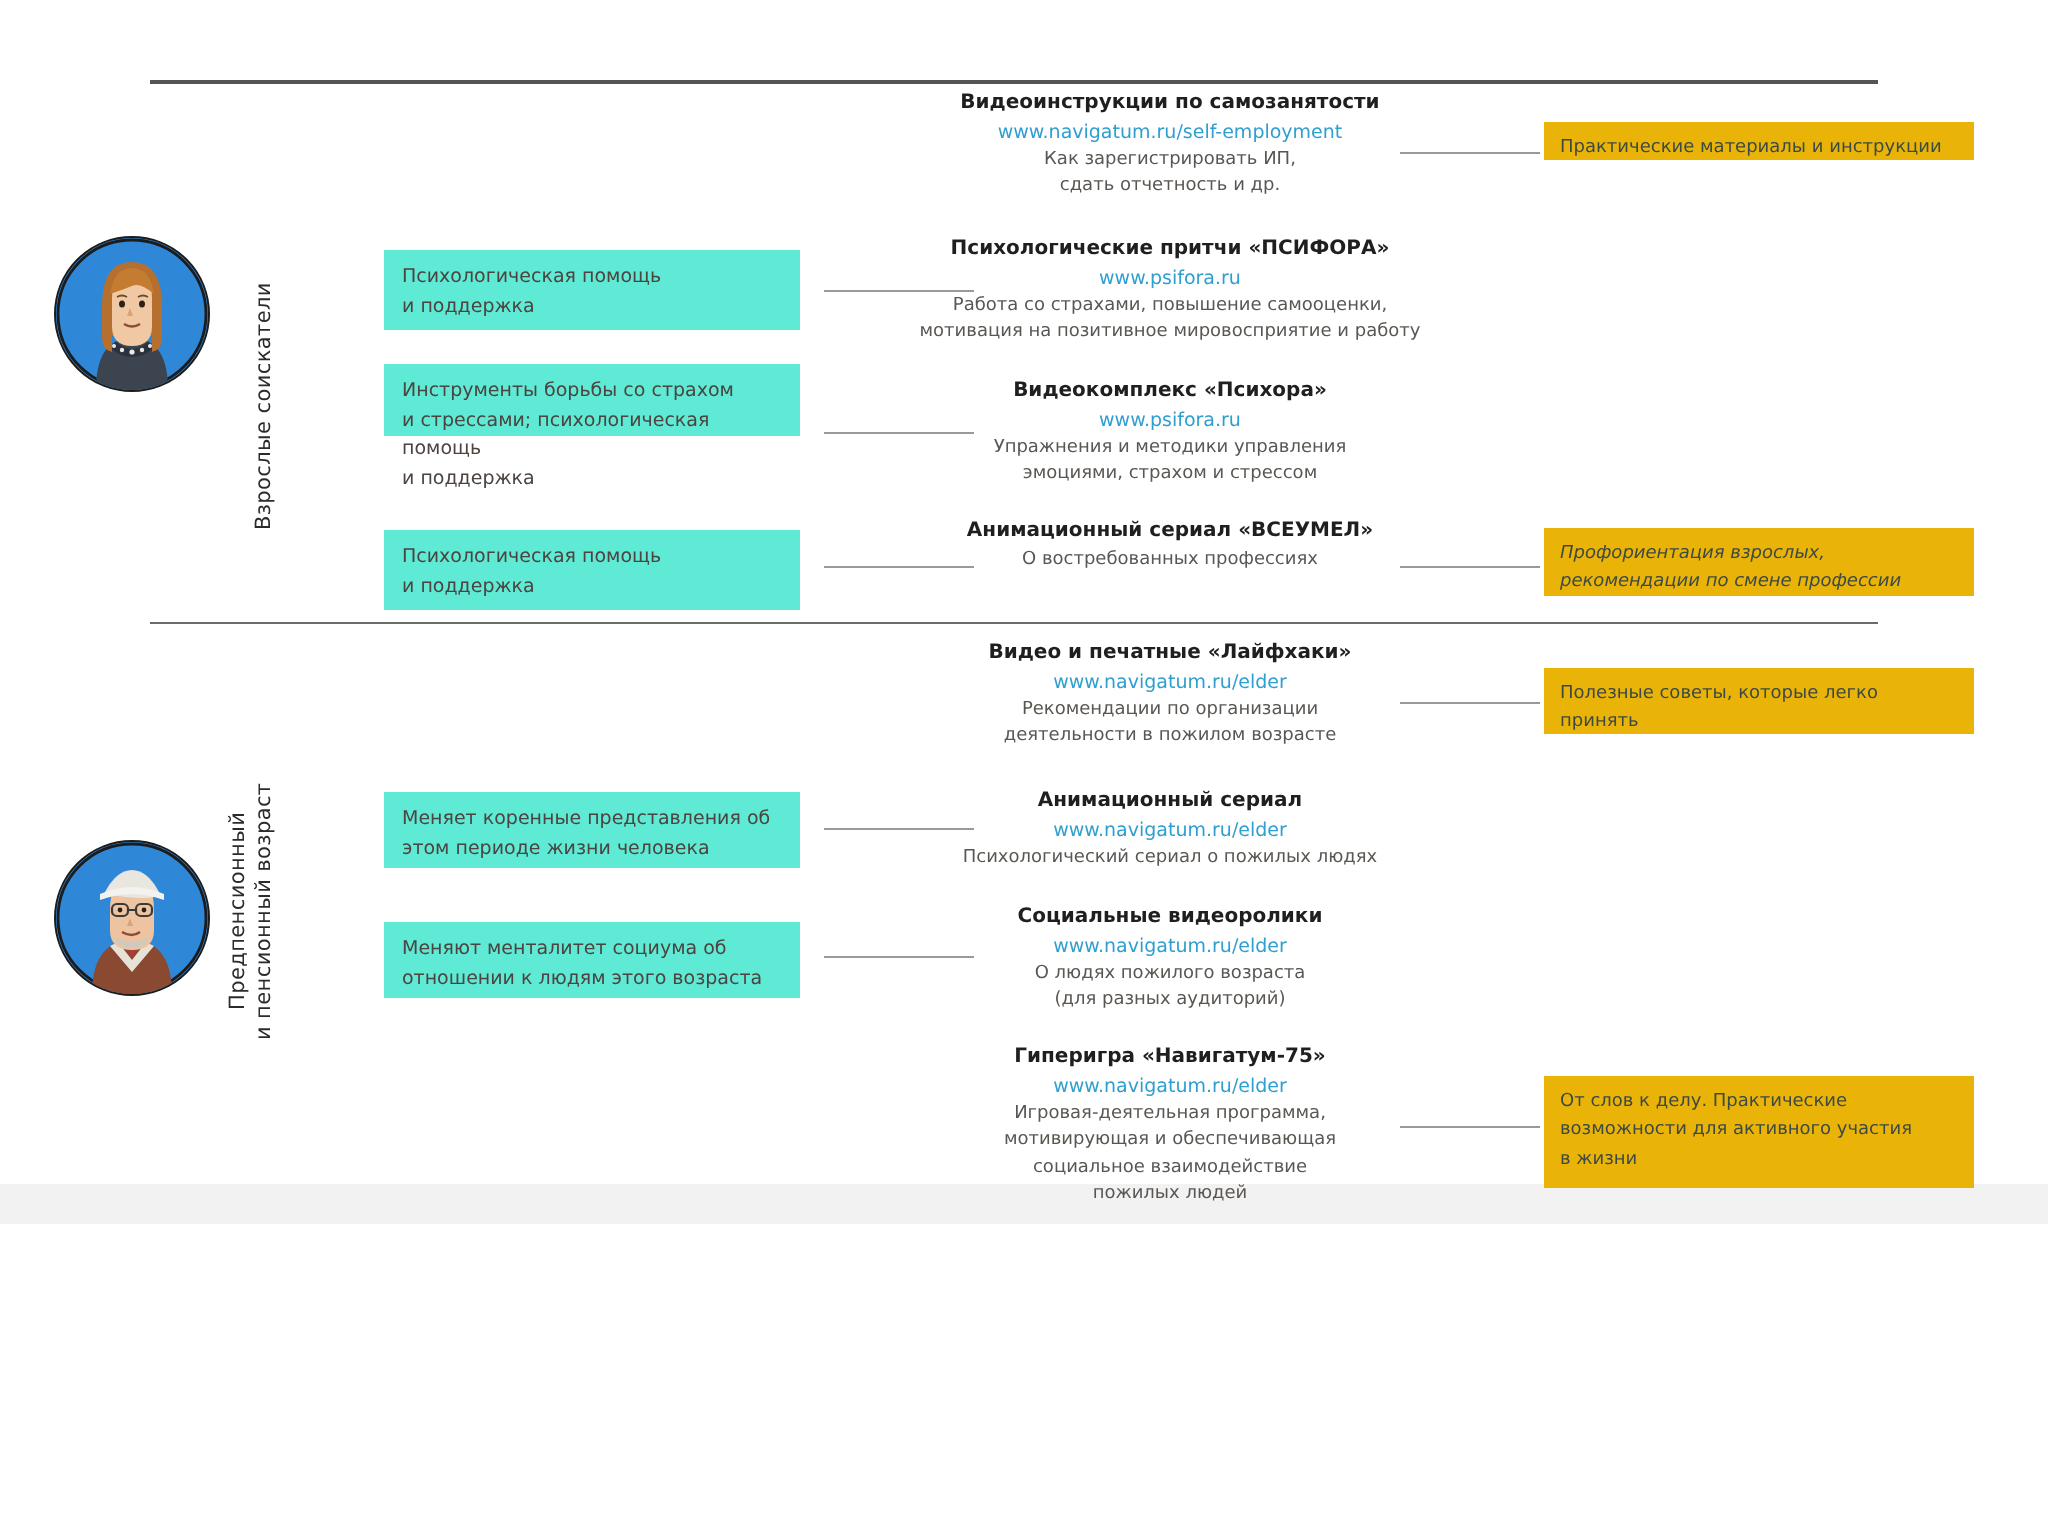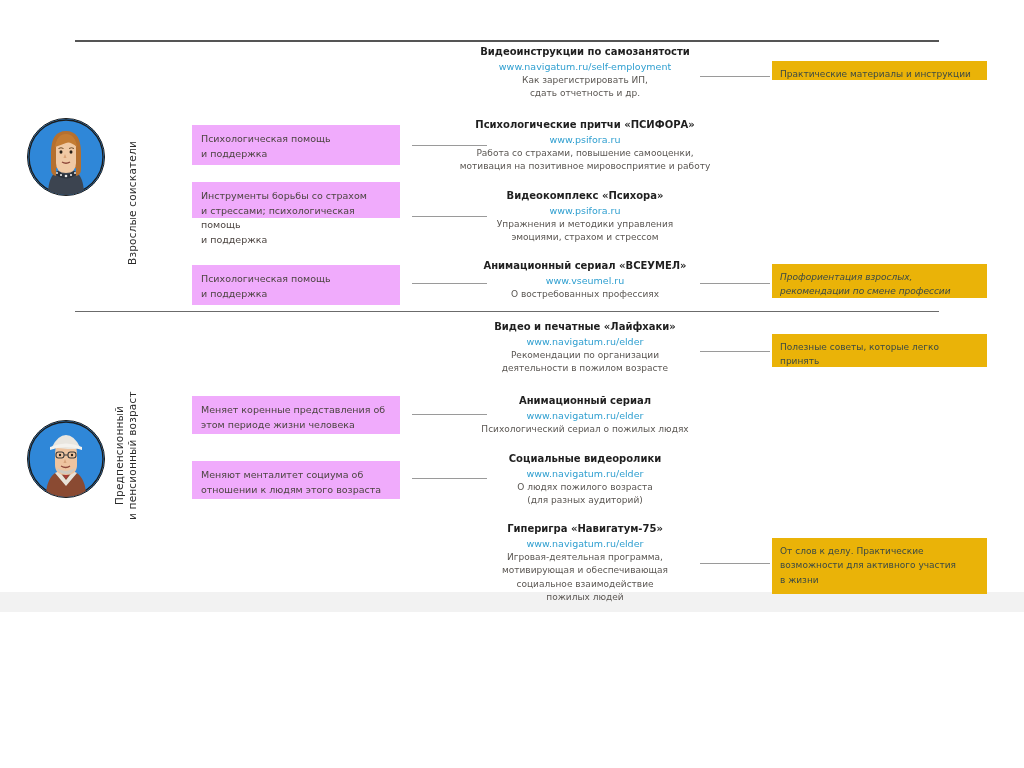--- a/index.html
+++ b/index.html
@@ -22,21 +22,21 @@
           overflow:hidden;border:1px solid #1c1c1c;background:#2f87d8;}
   .avatar svg{display:block;width:76px;height:76px;}
 
   
   .vlabel{position:absolute;
           writing-mode:vertical-rl;transform:rotate(180deg);
           font-size:10.5px;color:#2b2b2b;letter-spacing:.2px;
           text-align:center;line-height:1.25;white-space:pre-line;}
 
   
-  .peach{position:absolute;background:#f0abfc;
+  .peach{position:absolute;background:#5eead4;
          font-size:9.5px;line-height:1.55;color:#4b4440;
          padding:7px 9px;box-sizing:border-box;}
 
   
   .center{position:absolute;text-align:center;width:320px;}
   .center .ttl{font-size:10px;font-weight:bold;color:#1f1f1f;line-height:1.45;}
   .center .url{font-size:9.5px;color:#2f9fd0;line-height:1.5;}
   .center .dsc{font-size:9px;color:#5a5652;line-height:1.5;}
 
   
@@ -115,21 +115,20 @@
     <div class="dsc">эмоциями, страхом и стрессом</div>
   </div>
 
   <div class="peach" style="left:192px;top:265px;width:208px;height:40px;">
     <div>Психологическая помощь</div>
     <div>и поддержка</div>
   </div>
   <div class="conn" style="left:412px;top:283px;width:75px;"></div>
   <div class="center" style="left:425px;top:259px;">
     <div class="ttl">Анимационный сериал «ВСЕУМЕЛ»</div>
-    <div class="url">www.vseumel.ru</div>
     <div class="dsc">О востребованных профессиях</div>
   </div>
   <div class="conn" style="left:700px;top:283px;width:70px;"></div>
   <div class="mint" style="left:772px;top:264px;width:215px;height:34px;white-space:pre-line;font-style:italic;">Профориентация взрослых,
 рекомендации по смене профессии</div>
 
   <div class="avatar" style="left:27px;top:420px;">
     <svg viewBox="0 0 76 76">
       <circle cx="38" cy="38" r="37" fill="#2f87d8" stroke="#1c1c1c" stroke-width="1.4"></circle>
       <path d="M18 76 C18 56 27 49 38 49 C49 49 58 56 58 76 Z" fill="#8a4a32"></path>

